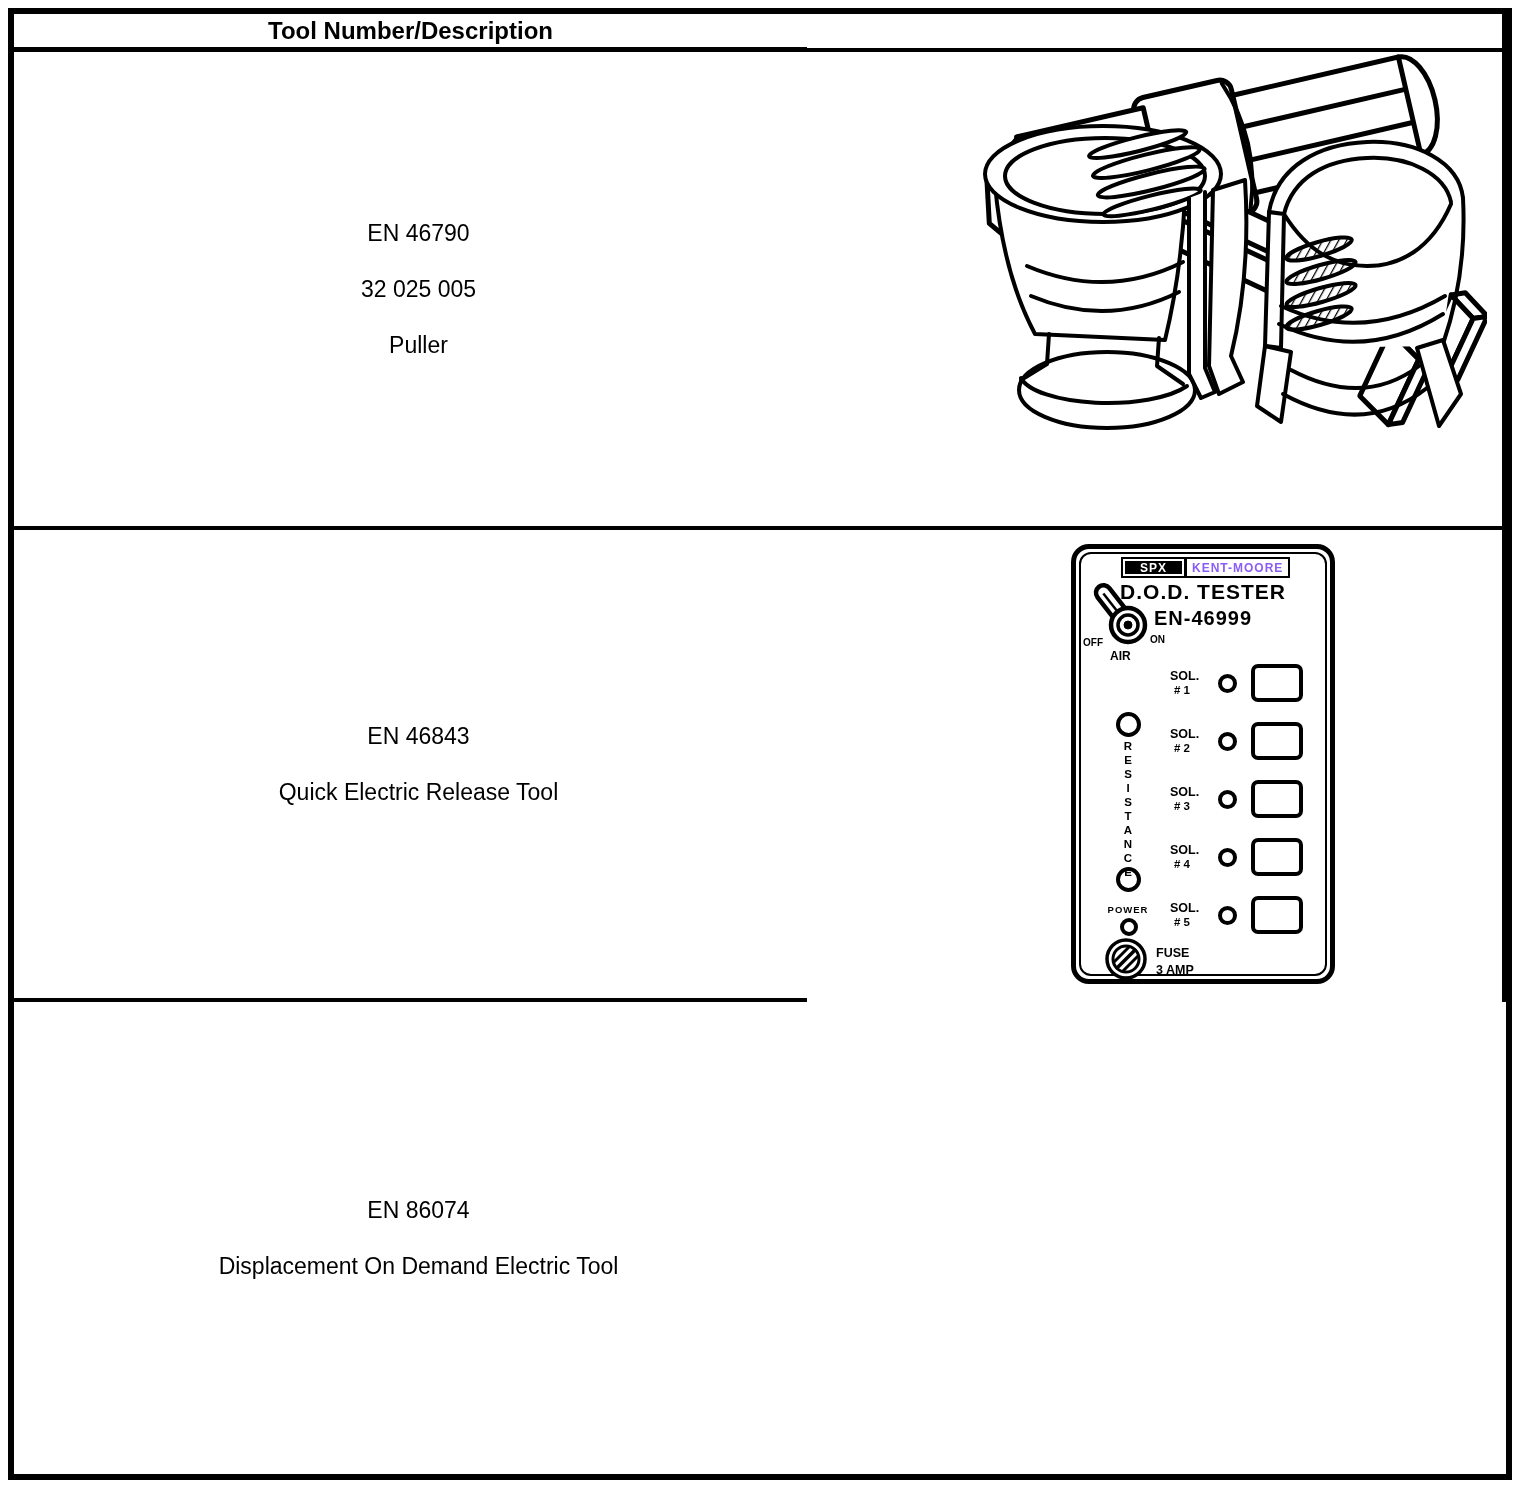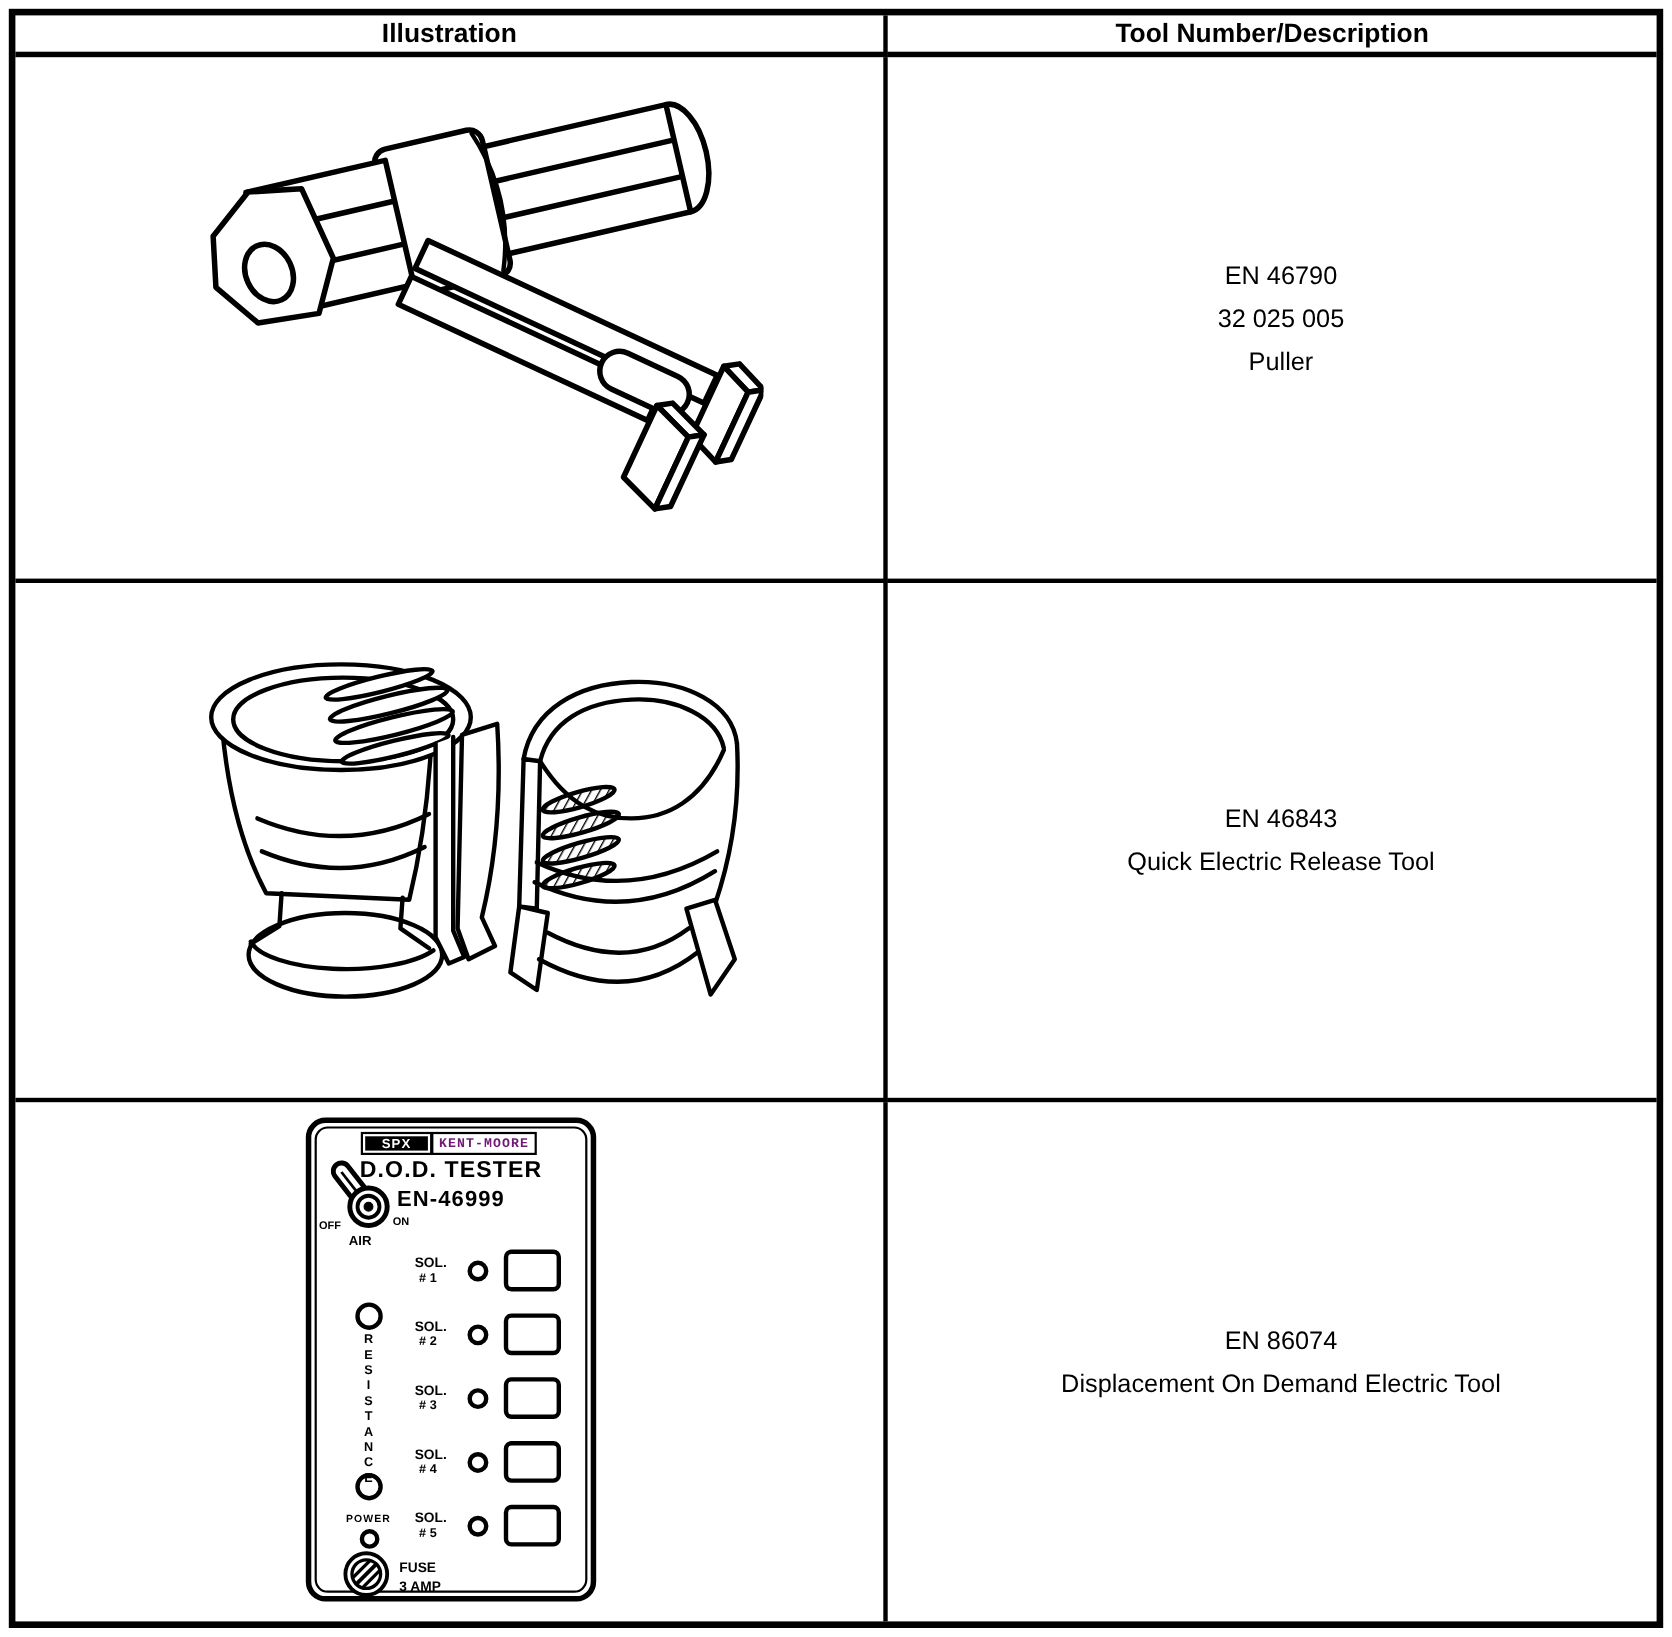--- a/index.html
+++ b/index.html
@@ -6,33 +6,33 @@
   .page{position:relative;width:1520px;height:1488px;background:#fff;
         font-family:"Liberation Sans","DejaVu Sans",sans-serif;color:#000;}
   .tbl{position:absolute;left:8px;top:8px;right:8px;bottom:8px;border:6px solid #000;
        display:grid;grid-template-columns:793px 1fr;grid-template-rows:38px 478px 472px 1fr;}
   .cell{position:relative;box-sizing:border-box;border-bottom:4px solid #000;}
   .cell.colL{border-right:4px solid #000;}
   .cell.lastrow{border-bottom:none;}
   .hdr{display:flex;align-items:center;justify-content:center;
        font-size:24px;font-weight:bold;border-bottom:5px solid #000;}
   .desc{display:flex;flex-direction:column;align-items:center;justify-content:center;
-        gap:12px;font-size:23px;padding-left:16px;}
+        gap:29px;font-size:23px;padding-left:16px;}
   .illus{position:absolute;}
   
   .device{position:absolute;left:264px;top:14px;width:264px;height:440px;box-sizing:border-box;
           border:5px solid #000;border-radius:18px;background:#fff;}
   .device-inner{position:absolute;left:3px;top:3px;right:3px;bottom:3px;
           border:2px solid #000;border-radius:12px;}
   .badge{position:absolute;left:45px;top:8px;height:21px;background:#000;display:flex;
          align-items:stretch;padding:2px;gap:3px;box-sizing:border-box;}
   .badge .spx{background:#000;color:#fff;border:2px solid #fff;font-weight:bold;font-size:12px;
          display:flex;align-items:center;padding:0 15px;letter-spacing:1px;}
-  .badge .km{background:#fff;color:#701a75;font-weight:bold;font-size:12px;
-         display:flex;align-items:center;padding:0 5px;letter-spacing:1px;font-family:Liberation Mono, monospace;}
+  .badge .km{background:#fff;color:#8b5cf6;font-weight:bold;font-size:12px;
+         display:flex;align-items:center;padding:0 5px;letter-spacing:1px;}
   .dev-title{position:absolute;left:0;right:0;top:31px;text-align:center;
          font-weight:bold;font-size:21px;letter-spacing:1px;}
   .dev-model{position:absolute;left:0;right:0;top:58px;text-align:center;
          font-weight:bold;font-size:20px;letter-spacing:1px;}
   .sw-label{position:absolute;font-weight:bold;font-size:10px;}
   .sol-col{position:absolute;left:94px;top:105px;}
   .sol-row{height:58px;display:flex;align-items:center;}
   .sol-lbl{width:46px;font-weight:bold;font-size:12.5px;line-height:14px;}
   .sol-lbl .num{padding-left:4px;font-size:11.5px;}
   .led{width:11px;height:11px;border:4px solid #000;border-radius:50%;margin-left:2px;}
@@ -46,23 +46,20 @@
   .pwr-led{position:absolute;left:44px;top:369px;width:10px;height:10px;
         border:4px solid #000;border-radius:50%;}
   .fuse-lbl{position:absolute;left:80px;top:396px;font-weight:bold;font-size:12.5px;line-height:17px;}
 </style>
 </head>
 <body>
 
 <div class="page">
   <div class="tbl">
 
-    <div class="cell colL hdr">
-      <span>Illustration</span>
-    </div>
     <div class="cell hdr">
       <span>Tool Number/Description</span>
     </div>
 
     <div class="cell colL">
       <svg class="illus" style="left:150px;top:36px" width="530" height="410" viewBox="0 0 530 410" fill="#ffffff" stroke="#000000" stroke-width="5" stroke-linejoin="round" stroke-linecap="round">
 
         <g transform="translate(32,-52) rotate(-13 240 170)">
           <rect x="250" y="100" width="180" height="100"></rect>
           <path d="M430,100 a26,50 0 0 1 0,100" fill="none"></path>

